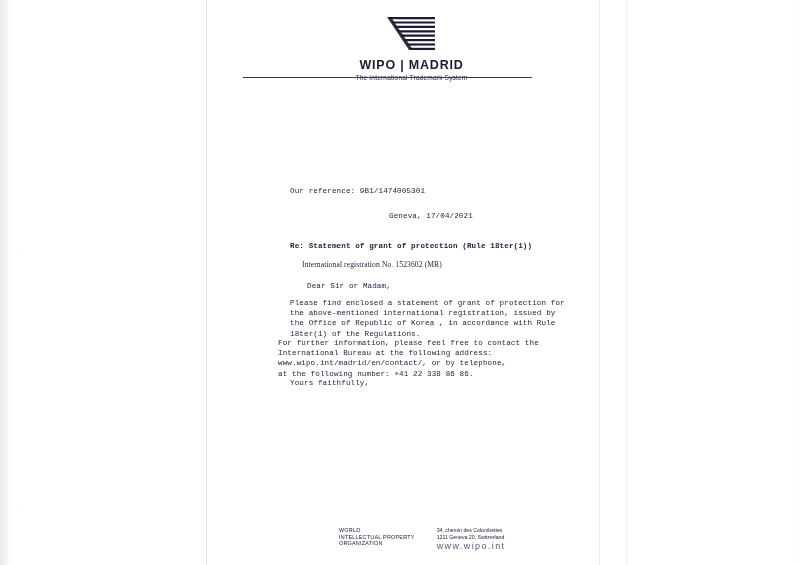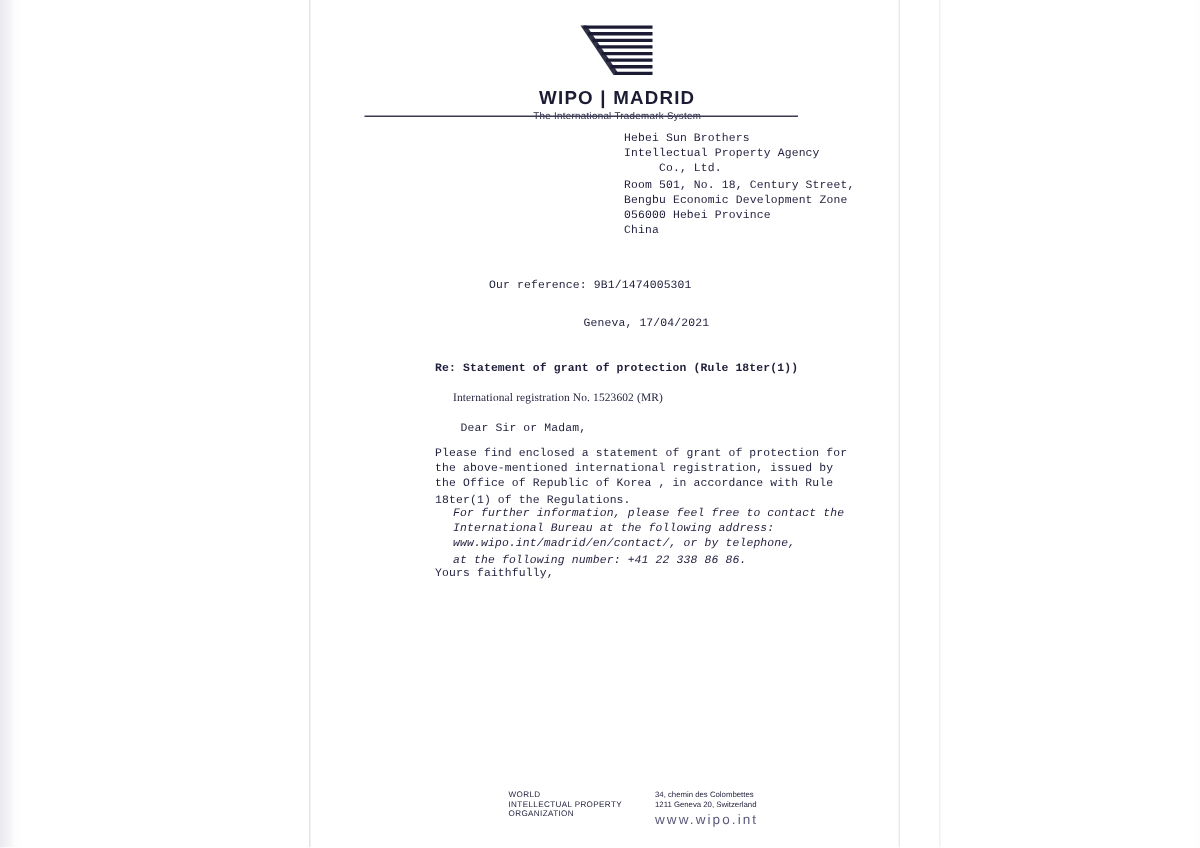--- a/index.html
+++ b/index.html
@@ -90,27 +90,27 @@
     font-family: "Liberation Mono", monospace;
     font-size: 7.6px;
     line-height: 10.2px;
     color: #1e1e3c;
     white-space: pre;
     letter-spacing: 0.1px;
   }
   .tx.bold { font-weight: bold; }
 
   #addressee    { left: 416px; top: 88px; }
-  #ourref       { left: 290px; top: 186px; margin-left: 36px; }
+  #ourref       { left: 290px; top: 186px; }
   #place-date   { left: 389px; top: 211px; }
   #subject      { left: 290px; top: 241px; }
   #intreg       { left: 302px; top: 260px; font-family: Liberation Serif, serif; }
   #salutation   { left: 290px; top: 281px; margin-left: 17px; }
   #para1        { left: 290px; top: 298px; }
-  #para2        { left: 302px; top: 338px; font-style: italic; }
+  #para2        { left: 278px; top: 338px; }
   #closing      { left: 290px; top: 378px; }
   #signature    { left: 339px; top: 393px; }
 
   
   .footer {
     position: absolute;
     left: 339px;
     top: 527px;
     display: flex;
     align-items: flex-start;
@@ -164,27 +164,20 @@
         <path d="M2 3 L6 3 L28 36 L24 36 Z" opacity="0.9"></path>
       </g>
     </svg>
     <div class="logo-wordmark">WIPO | MADRID</div>
     <div class="logo-sub">The International
 Trademark System</div>
   </div>
 
   <div class="rule"></div>
 
-  <div class="tx" id="addressee">Hebei Sun Brothers
-Intellectual Property Agency
-     Co., Ltd.
-Room 501, No. 18, Century Street,
-Bengbu Economic Development Zone
-056000 Hebei Province
-China</div>
 
   <div class="tx" id="ourref">Our reference: 9B1/1474005301</div>
 
   <div class="tx" id="place-date">Geneva, 17/04/2021</div>
 
   <div class="tx bold" id="subject">Re: Statement of grant of protection (Rule 18ter(1))</div>
 
   <div class="tx" id="intreg">International registration No. 1523602 (MR)</div>
 
   <div class="tx" id="salutation">Dear Sir or Madam,</div>

